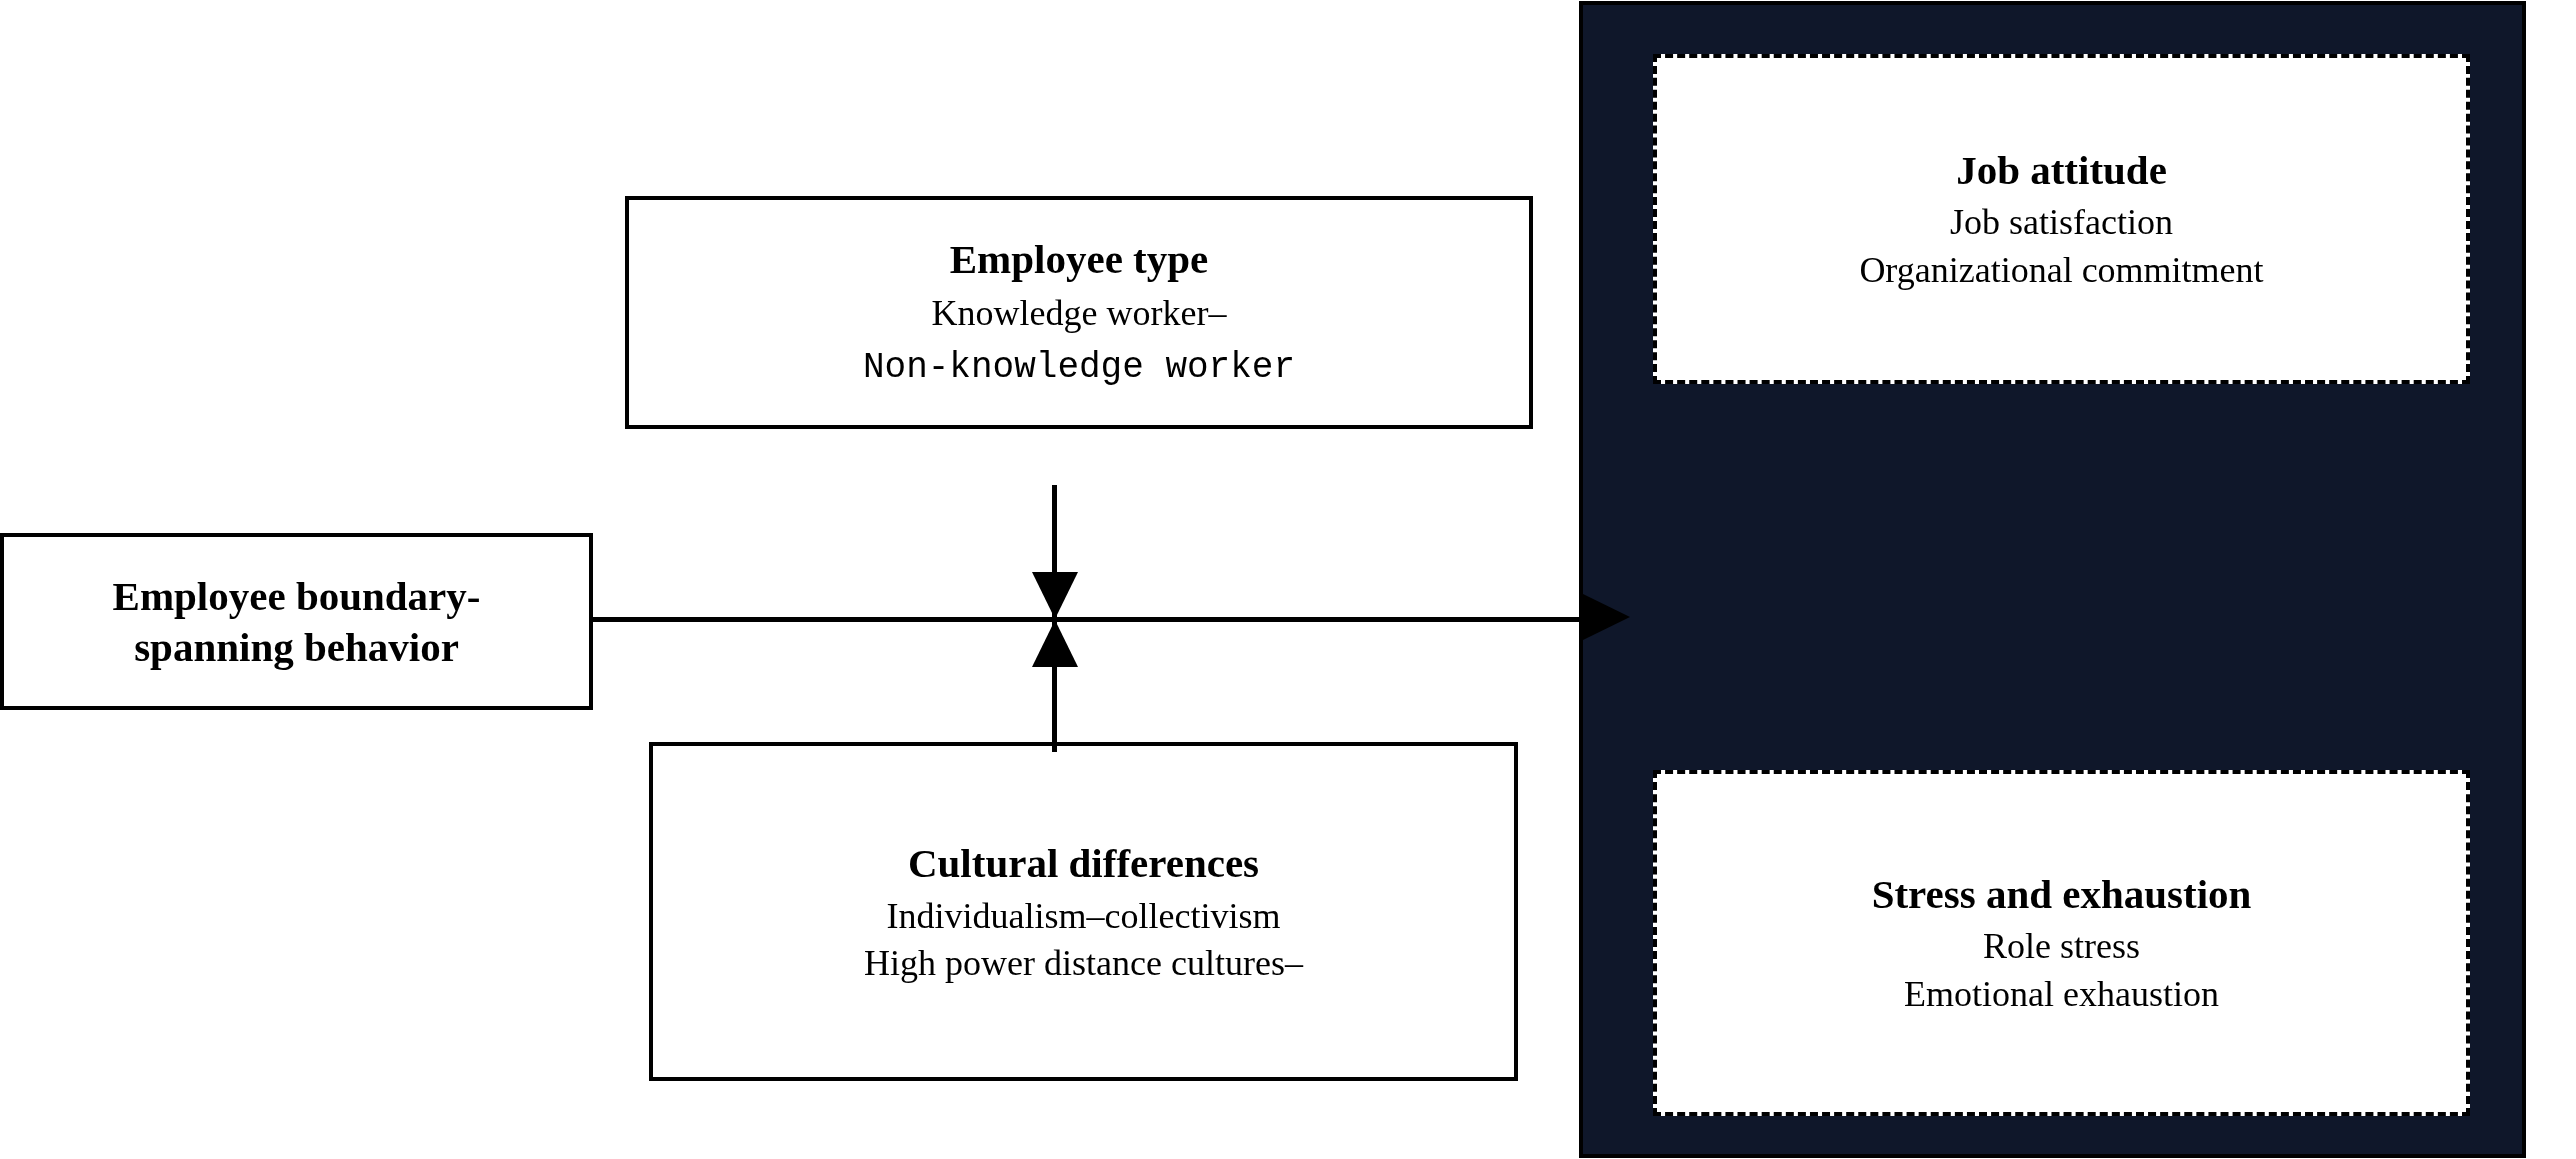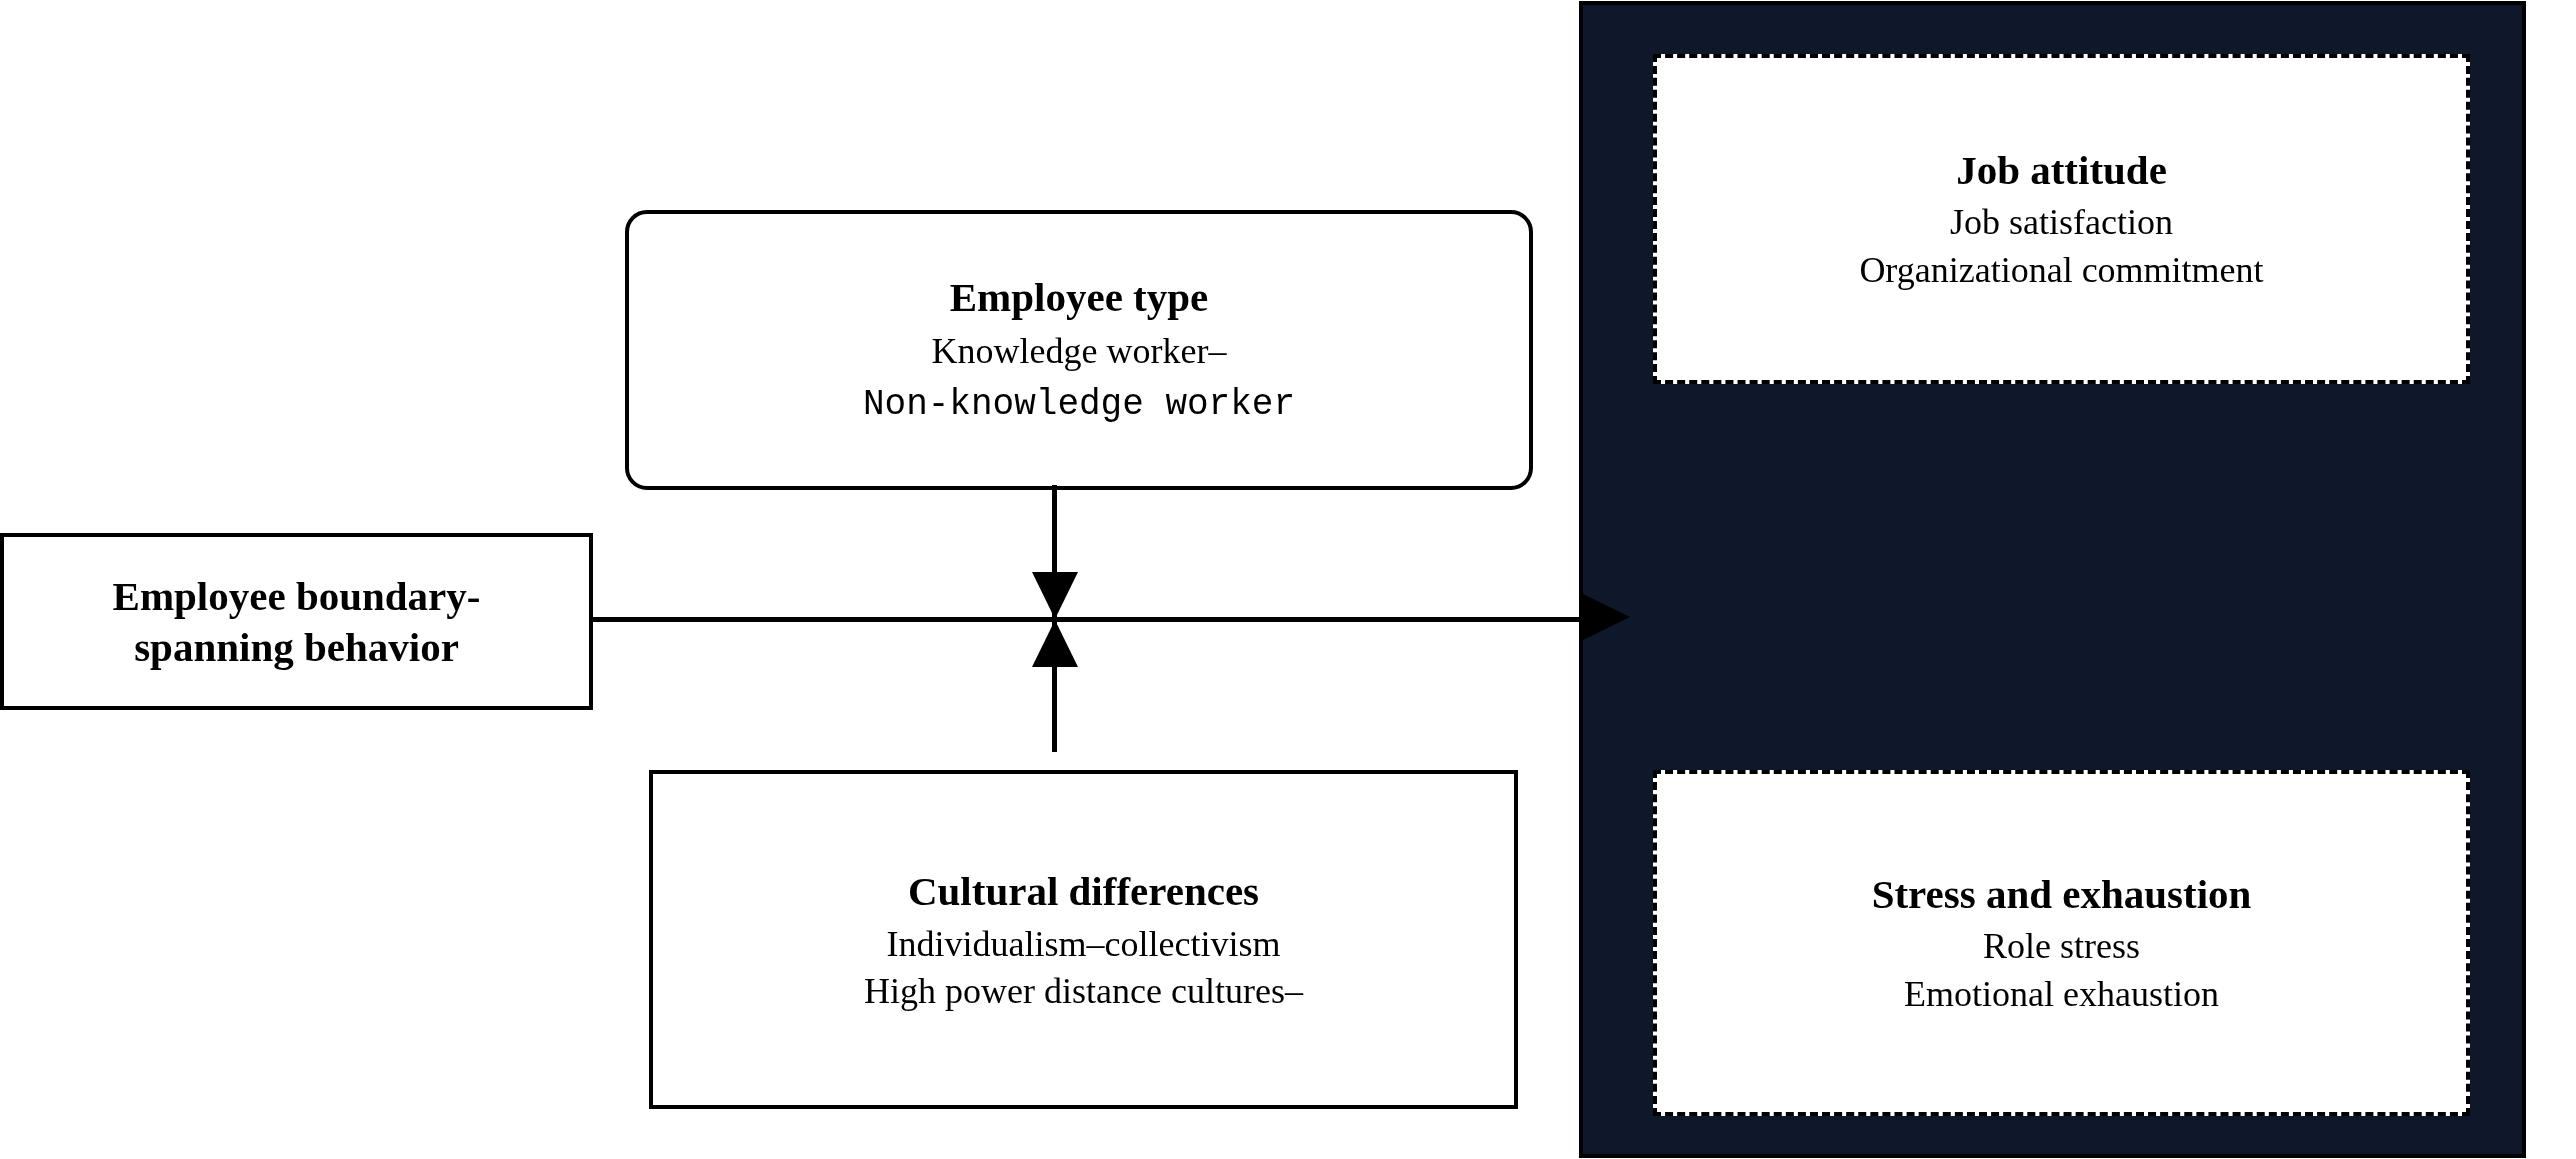--- a/index.html
+++ b/index.html
@@ -51,35 +51,35 @@
   .box-line {
     font-weight: normal;
     font-size: 36px;
     line-height: 1.08;
     text-align: center;
     white-space: nowrap;
   }
 
   
   #box-employee-type {
-    left: 625px;  top: 210px;
-    width: 908px; height: 280px; border-radius: 22px;
+    left: 625px;  top: 196px;
+    width: 908px; height: 233px;
   }
   #box-employee-type .box-title { margin-bottom: 12.7px; }
   #box-employee-type .box-line  { margin-bottom: 16px; }
   #box-employee-type .box-line:last-child { margin-bottom: 0; font-family: Liberation Mono, monospace; }
 
   #box-boundary-spanning {
     left: 0px;  top: 533px;
     width: 593px; height: 177px;
   }
   #box-boundary-spanning .box-title { line-height: 1.22; }
 
   #box-cultural-differences {
-    left: 649px;  top: 770px;
+    left: 649px;  top: 742px;
     width: 869px; height: 339px;
   }
   #box-cultural-differences .box-title { margin-bottom: 12.7px; }
   #box-cultural-differences .box-line  { margin-bottom: 7.3px; }
   #box-cultural-differences .box-line:last-child { margin-bottom: 0; }
 
   
   #panel-outcomes {
     position: absolute;
     left: 1579px; top: 0.9px;

